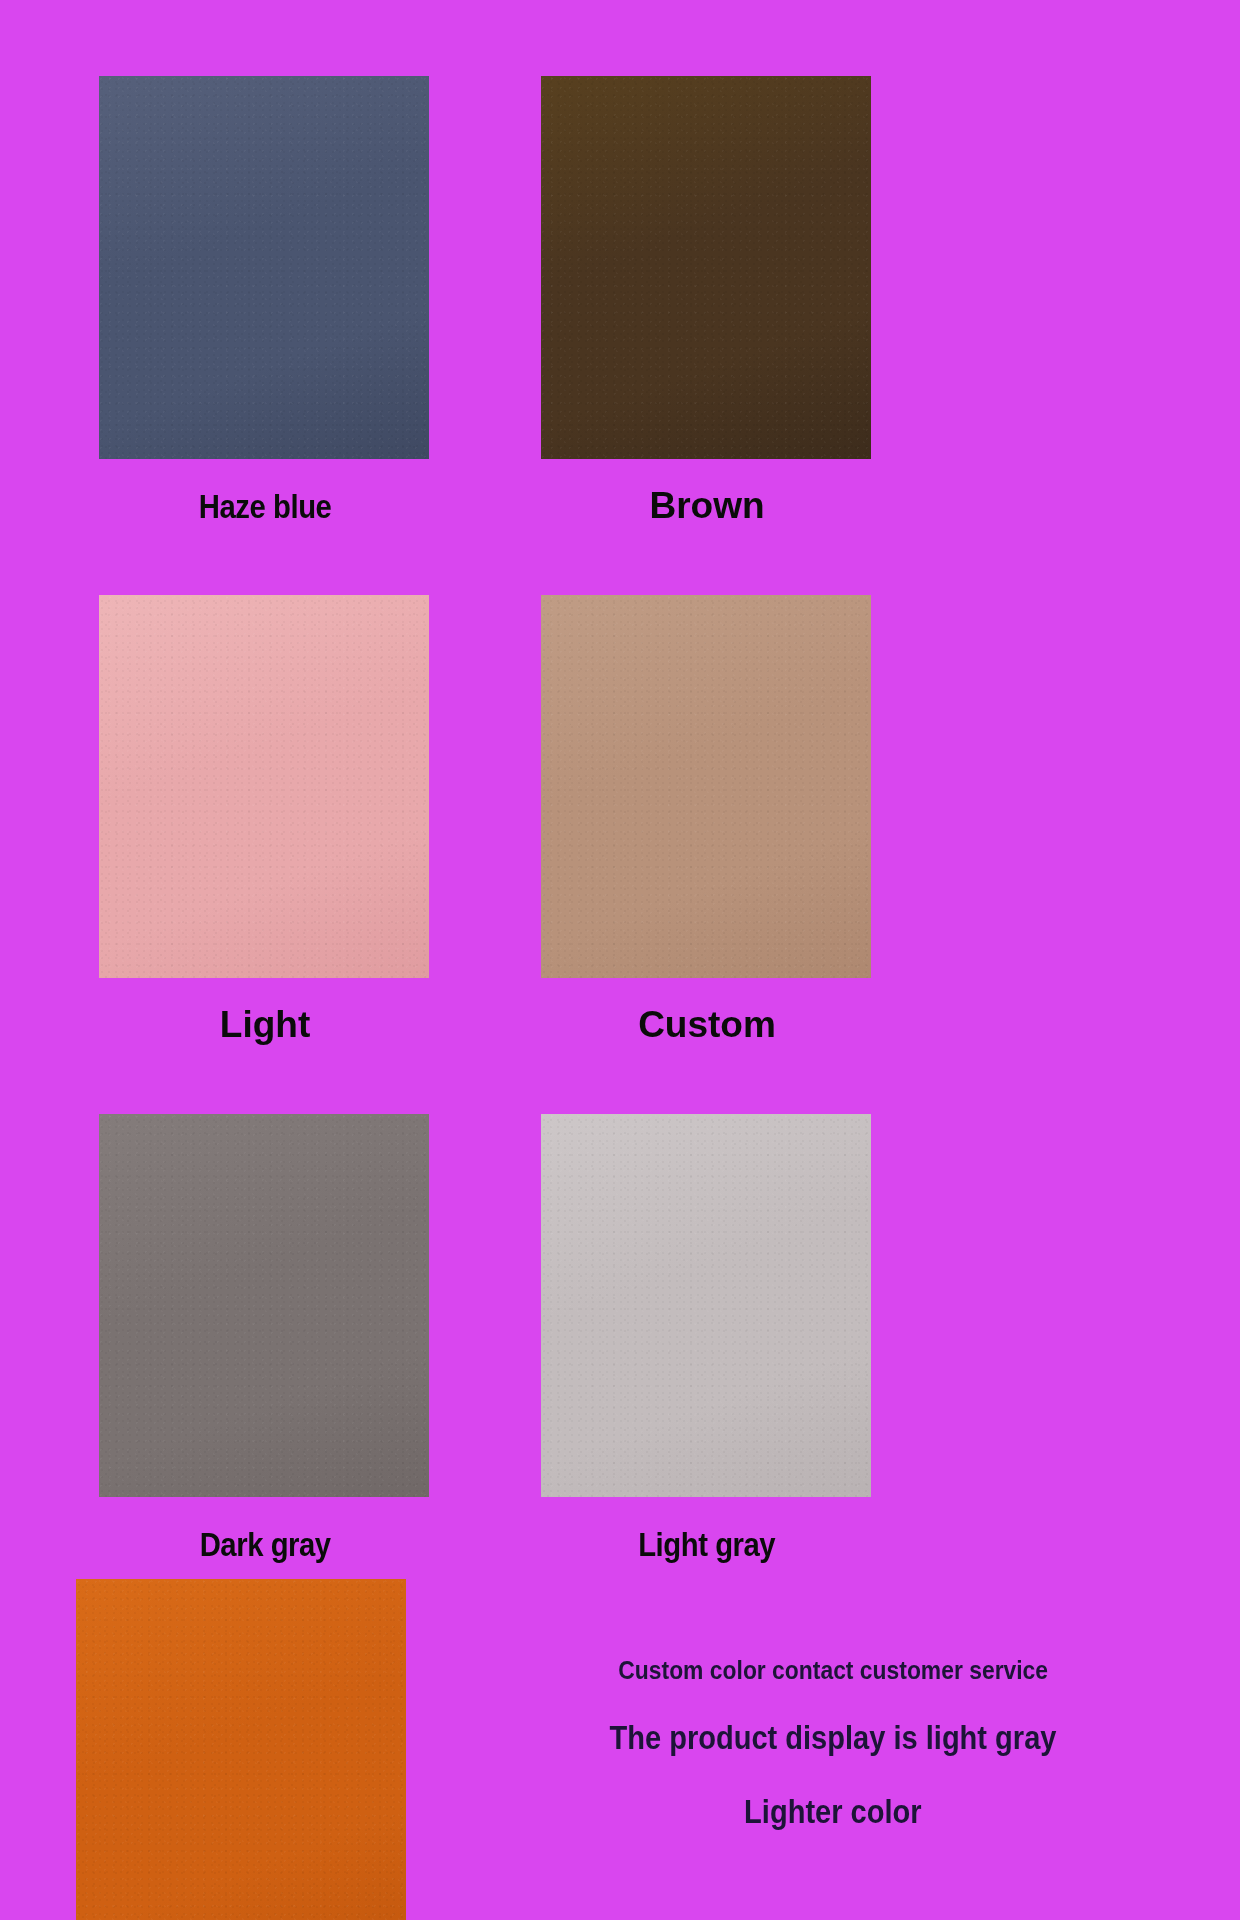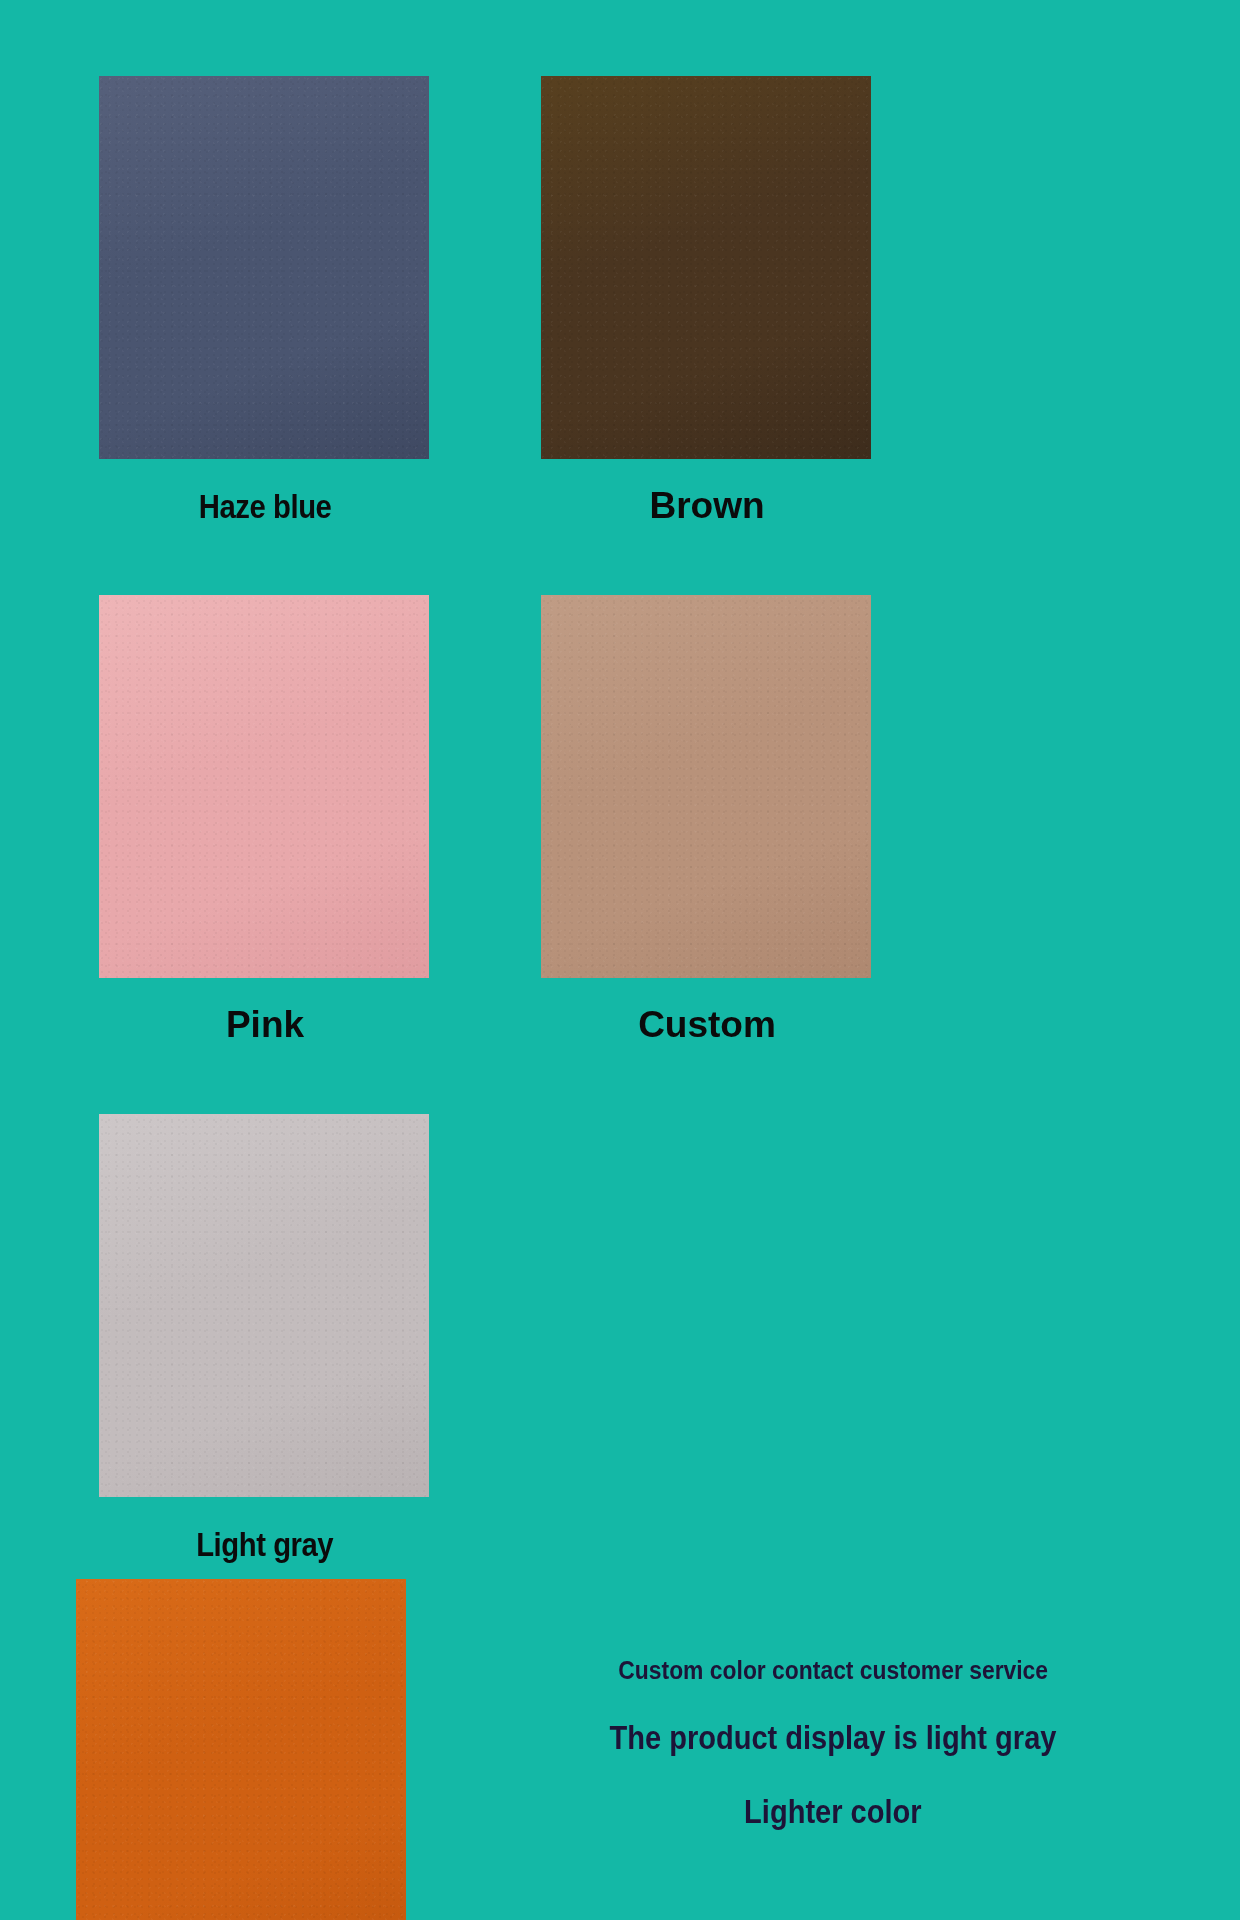--- a/index.html
+++ b/index.html
@@ -13,21 +13,21 @@
     font-family: "Liberation Sans", sans-serif;
     -webkit-font-smoothing: antialiased;
     overflow: hidden;
     position: relative;
   }
 
   .sheet {
     position: relative;
     width: 1240px;
     height: 1920px;
-    background: #14b8a6;
+    background: #d946ef;
   }
 
   
   .grid {
     position: absolute;
     left: 0;
     top: 0;
     width: 1240px;
   }
 
@@ -164,33 +164,39 @@
       </div>
     </div>
 
     <div class="row-gap"></div>
 
     <div class="row">
       <div class="cell">
         <div class="swatch-wrap">
           <div class="swatch" style="background: linear-gradient(160deg, rgb(238, 181, 183) 0%, rgb(232, 168, 171) 42%, rgb(232, 168, 171) 70%, rgb(224, 156, 160) 100%);"></div>
         </div>
-        <div class="label wide">Pink</div>
+        <div class="label wide">Light</div>
       </div>
       <div class="cell">
         <div class="swatch-wrap">
           <div class="swatch" style="background: linear-gradient(160deg, rgb(192, 156, 133) 0%, rgb(184, 146, 122) 42%, rgb(184, 146, 122) 70%, rgb(174, 136, 112) 100%);"></div>
         </div>
         <div class="label wide">Custom</div>
       </div>
     </div>
 
     <div class="row-gap"></div>
 
     <div class="row">
+      <div class="cell">
+        <div class="swatch-wrap">
+          <div class="swatch" style="background: linear-gradient(160deg, rgb(132, 124, 123) 0%, rgb(122, 114, 113) 42%, rgb(122, 114, 113) 70%, rgb(112, 104, 103) 100%);"></div>
+        </div>
+        <div class="label cond">Dark gray</div>
+      </div>
       <div class="cell">
         <div class="swatch-wrap">
           <div class="swatch" style="background: linear-gradient(160deg, rgb(205, 199, 200) 0%, rgb(195, 188, 189) 42%, rgb(195, 188, 189) 70%, rgb(185, 178, 179) 100%);"></div>
         </div>
         <div class="label cond">Light gray</div>
       </div>
     </div>
 
     <div style="height:14px"></div>
 

